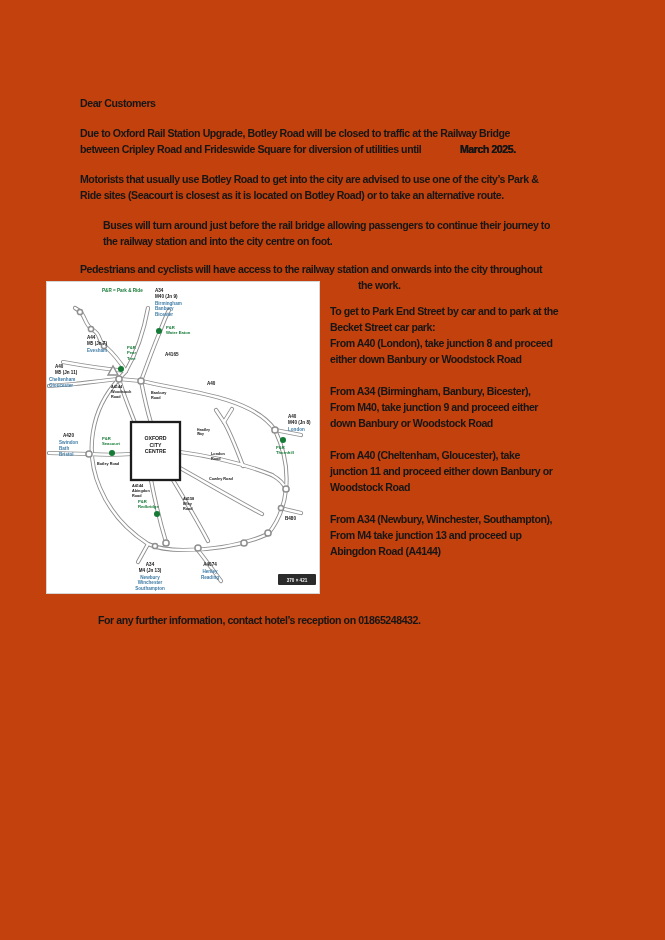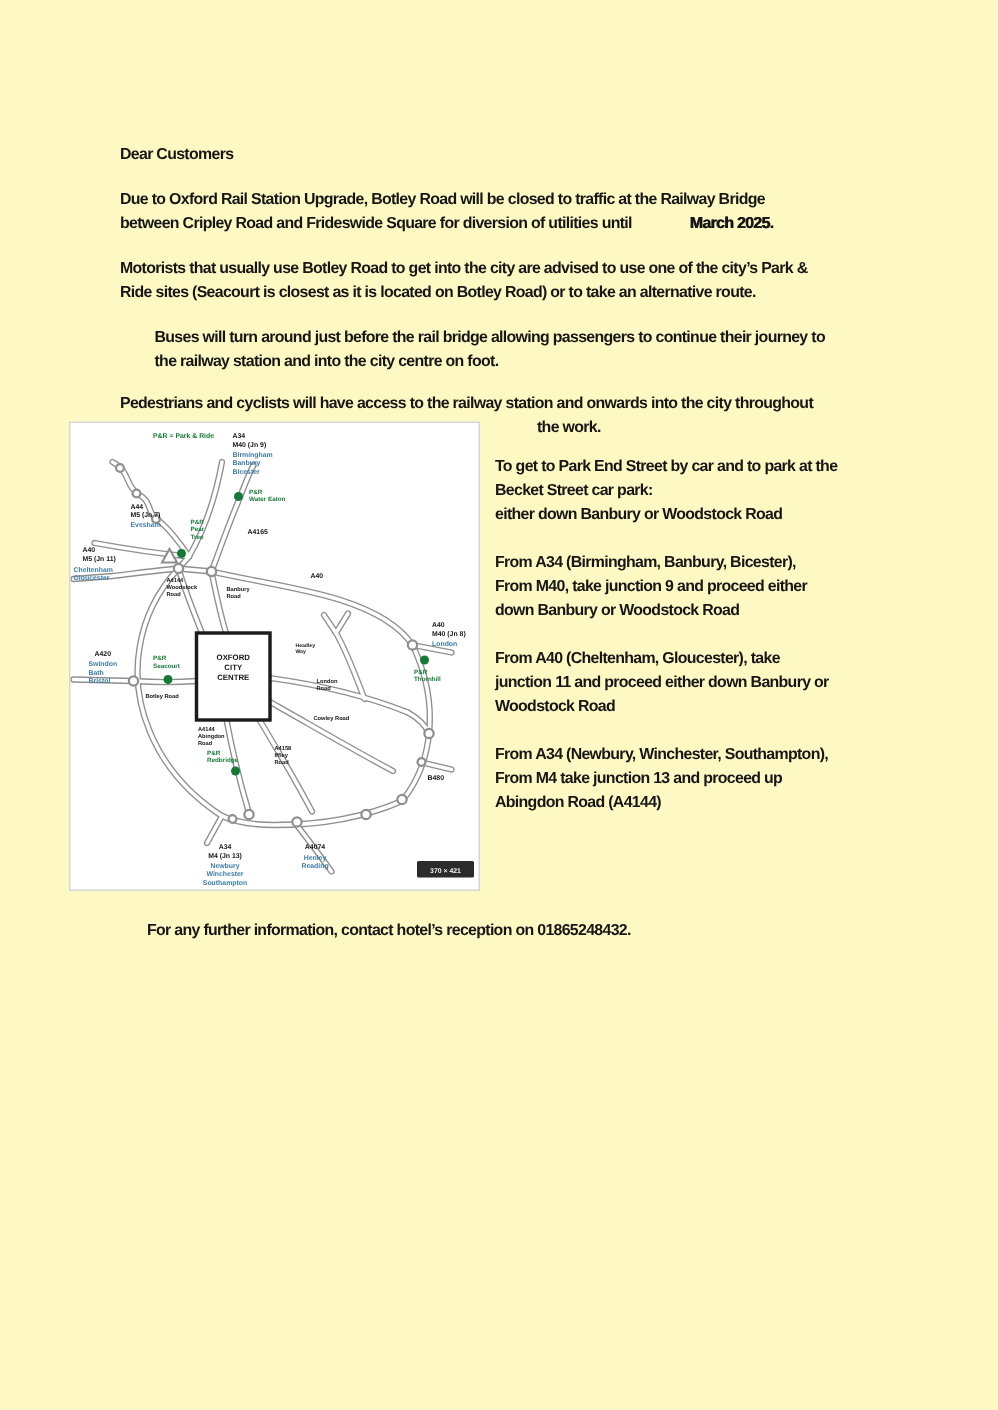--- a/index.html
+++ b/index.html
@@ -4,21 +4,21 @@
 <style>
   html,body{margin:0;padding:0;}
   body{
     width:665px;height:940px;
     background:#fafafa;
     font-family:"Liberation Sans",sans-serif;
     color:#161616;
     position:relative;
     overflow:hidden;
   }
-  .doc{position:absolute;inset:0;background:#fef9c3;}
+  .doc{position:absolute;inset:0;background:#c2410c;}
   .tline{
     position:absolute;
     font-size:10.6px;
     font-weight:700;
     letter-spacing:-0.45px;
     line-height:16px;
     white-space:nowrap;
   }
   .tblock{position:absolute;font-size:10.6px;font-weight:700;letter-spacing:-0.45px;line-height:16px;}
   .tblock .ln{white-space:nowrap;}
@@ -64,20 +64,21 @@
     <div class="ln">the railway station and into the city centre on foot.</div>
   </div>
 
   <div class="tline" style="left:80px;top:261px;">Pedestrians and cyclists will have access to the railway station and onwards into the city throughout</div>
   <div class="tline" style="left:330px;top:277px;margin-left:28px;">the work.</div>
 
   <div class="tblock" style="left:330px;top:303px;width:262px;">
     <div class="dirblock">
       <div class="ln">To get to Park End Street by car and to park at the</div>
       <div class="ln">Becket Street car park:</div>
+      <div class="ln">From A40 (London), take junction 8 and proceed</div>
       <div class="ln">either down Banbury or Woodstock Road</div>
     </div>
     <div class="dirblock">
       <div class="ln">From A34 (Birmingham, Banbury, Bicester),</div>
       <div class="ln">From M40, take junction 9 and proceed either</div>
       <div class="ln">down Banbury or Woodstock Road</div>
     </div>
     <div class="dirblock">
       <div class="ln">From A40 (Cheltenham, Gloucester), take</div>
       <div class="ln">junction 11 and proceed either down Banbury or</div>

